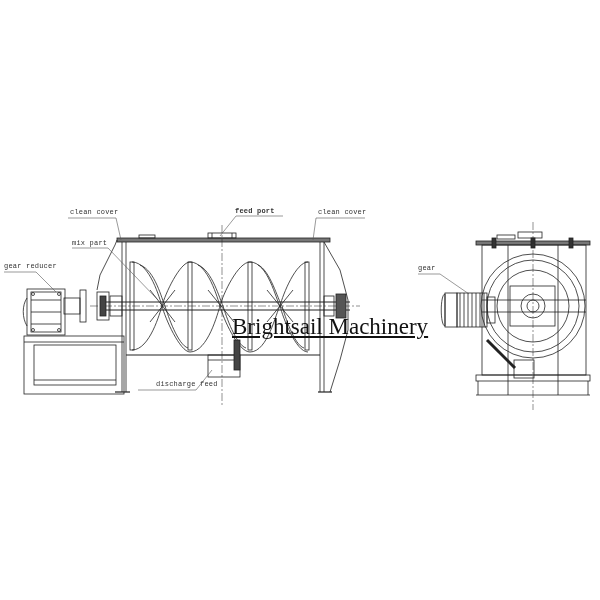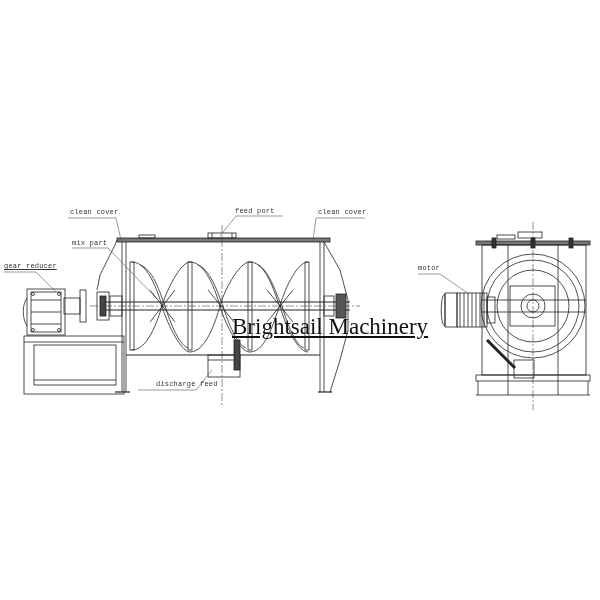--- a/index.html
+++ b/index.html
@@ -163,22 +163,22 @@
     <line x1="4" y1="272" x2="36" y2="272"></line>
         <line x1="36" y1="272" x2="56" y2="292"></line>
     <line x1="138" y1="390" x2="196" y2="390"></line>
         <line x1="196" y1="390" x2="212" y2="370"></line>
     <line x1="418" y1="274" x2="440" y2="274"></line>
         <line x1="440" y1="274" x2="469" y2="294"></line>
   </g>
 </svg>
 
 <div class="lbl" style="left:70px;top:208px;">clean  cover</div>
-<div class="lbl" style="left:235px;top:207px;">feed port</div>
+<div class="lbl" style="left:235px;top:207px;font-weight:bold;">feed port</div>
 <div class="lbl" style="left:318px;top:208px;">clean  cover</div>
 <div class="lbl" style="left:72px;top:239px;">mix part</div>
-<div class="lbl" style="left:4px;top:262px;text-decoration:underline;">gear reducer</div>
+<div class="lbl" style="left:4px;top:262px;">gear reducer</div>
 <div class="lbl" style="left:156px;top:380px;">discharge feed</div>
-<div class="lbl" style="left:418px;top:264px;">motor</div>
+<div class="lbl" style="left:418px;top:264px;">gear</div>
 
 <div class="watermark">Brightsail Machinery</div>
 
 </div>
 
 </body></html>

